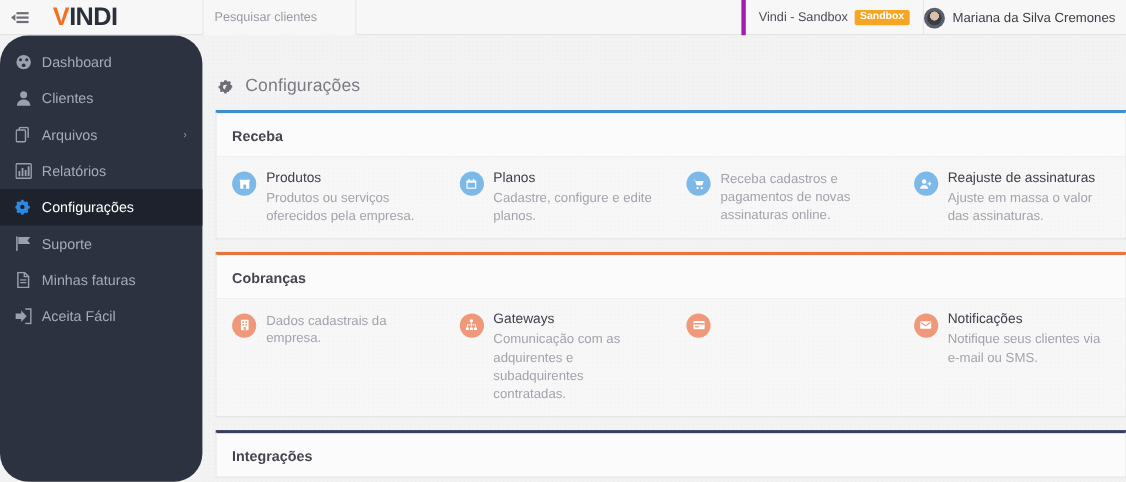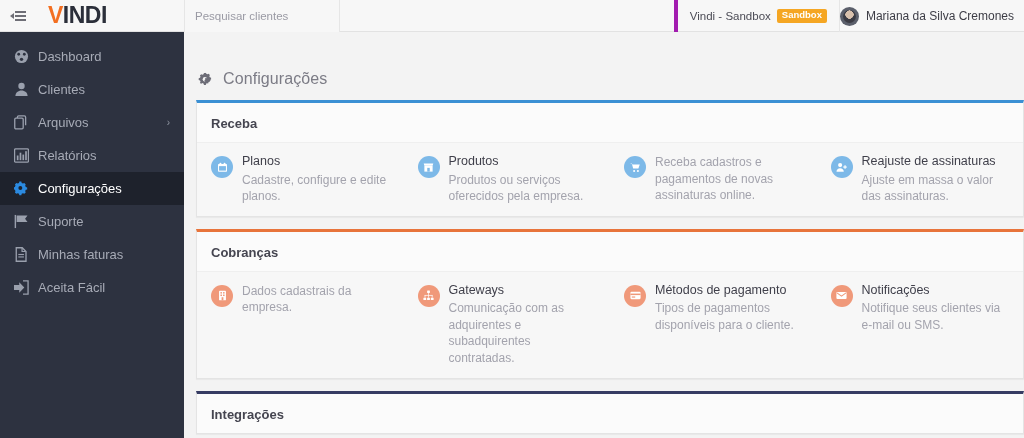--- a/index.html
+++ b/index.html
@@ -34,21 +34,21 @@
   .collapse-lines span { display: block; width: 11px; height: 2px; background: #6e6e76; }
 
   .brand {
     width: 148px; display: flex; align-items: center; padding-left: 12px;
     font-size: 23px; font-weight: bold; letter-spacing: -0.5px;
     color: #2b2f3a;
   }
   .brand .v { color: #f36f21; }
 
   .search-wrap {
-    width: 156px; display: flex; align-items: center;
+    width: 140px; display: flex; align-items: center;
     border-left: 1px solid #e6e6e6; border-right: 1px solid #e6e6e6;
     height: 32px; padding-left: 10px;
     background: #f7f7f7;
   }
   .search-input {
     border: 0; outline: 0; background: transparent;
     font-family: "Liberation Sans", sans-serif;
     font-size: 11.5px; color: #8c8c96; width: 125px;
   }
   .search-input::placeholder { color: #9a9aa4; }
@@ -83,20 +83,21 @@
     background: radial-gradient(circle at 50% 35%, #d8c0ac 0 38%, #3b3b44 40% 100%);
   }
 
   
   .sidebar {
     position: absolute; top: 32px; left: 0;
     width: 184px; height: 406px;
     background: #2d3240;
     padding-top: 8px;
     z-index: 15;
+    border-radius: 26px;
   }
   .nav-item {
     display: flex; align-items: center;
     height: 33px; padding-left: 14px;
     color: #a7abb6; font-size: 13px; cursor: pointer;
     position: relative;
   }
   .nav-item .ico {
     width: 24px; display: flex; align-items: center; justify-content: flex-start;
     color: #9aa0ad;
@@ -311,42 +312,42 @@
     <span class="page-title">Configurações</span>
   </div>
 
   <div id="cards">
       <div class="card blue">
         <div class="card-title">Receba</div>
         <div class="card-body">
           <div class="tile">
             <span class="tile-icon">
               <svg width="11" height="11" viewBox="0 0 16 16" fill="#ffffff">
+                <path d="M2 5h12v9H2z"></path>
+                <path d="M1 2h14l-1 3H2z"></path>
+                <rect x="6.2" y="8.5" width="3.6" height="5.5" fill="#7db9e8"></rect>
+              </svg>
+            </span>
+            <span class="tile-text">
+              <span class="tile-title" style="display:block">Produtos</span>
+              <span class="tile-desc" style="display:block">Produtos ou serviços oferecidos pela empresa.</span>
+            </span>
+          </div>
+          <div class="tile">
+            <span class="tile-icon">
+              <svg width="11" height="11" viewBox="0 0 16 16" fill="#ffffff">
                 <rect x="1.5" y="3" width="13" height="11" rx="1"></rect>
                 <rect x="3" y="6" width="10" height="6.5" fill="#7db9e8"></rect>
                 <rect x="4" y="1.2" width="2" height="3" rx=".6"></rect>
                 <rect x="10" y="1.2" width="2" height="3" rx=".6"></rect>
               </svg>
             </span>
             <span class="tile-text">
               <span class="tile-title" style="display:block">Planos</span>
               <span class="tile-desc" style="display:block">Cadastre, configure e edite planos.</span>
-            </span>
-          </div>
-          <div class="tile">
-            <span class="tile-icon">
-              <svg width="11" height="11" viewBox="0 0 16 16" fill="#ffffff">
-                <path d="M2 5h12v9H2z"></path>
-                <path d="M1 2h14l-1 3H2z"></path>
-                <rect x="6.2" y="8.5" width="3.6" height="5.5" fill="#7db9e8"></rect>
-              </svg>
-            </span>
-            <span class="tile-text">
-              <span class="tile-title" style="display:block">Produtos</span>
-              <span class="tile-desc" style="display:block">Produtos ou serviços oferecidos pela empresa.</span>
             </span>
           </div>
           <div class="tile">
             <span class="tile-icon">
               <svg width="11" height="11" viewBox="0 0 16 16" fill="#ffffff">
                 <path d="M0 2h2.6l2 7.4h7.6l2-5.6H4.3"></path>
                 <circle cx="6" cy="13" r="1.5"></circle>
                 <circle cx="11.5" cy="13" r="1.5"></circle>
               </svg>
             </span>
@@ -408,24 +409,20 @@
             </span>
           </div>
           <div class="tile">
             <span class="tile-icon">
               <svg width="11" height="11" viewBox="0 0 16 16" fill="#ffffff">
                 <rect x="0.6" y="2.6" width="14.8" height="10.8" rx="1.6"></rect>
                 <rect x="0.6" y="5.2" width="14.8" height="2.2" fill="#f0997a"></rect>
                 <rect x="2.6" y="9.4" width="5" height="1.7" fill="#f0997a"></rect>
               </svg>
             </span>
-            <span class="tile-text">
-              <span class="tile-title" style="display:block">Métodos de pagamento</span>
-              <span class="tile-desc" style="display:block">Tipos de pagamentos disponíveis para o cliente.</span>
-            </span>
           </div>
           <div class="tile">
             <span class="tile-icon">
               <svg width="11" height="11" viewBox="0 0 16 16" fill="#ffffff">
                 <rect x="0.6" y="3" width="14.8" height="10" rx="1.3"></rect>
                 <path d="M1.4 4.2L8 9l6.6-4.8" fill="none" stroke="#f0997a" stroke-width="1.5"></path>
               </svg>
             </span>
             <span class="tile-text">
               <span class="tile-title" style="display:block">Notificações</span>

